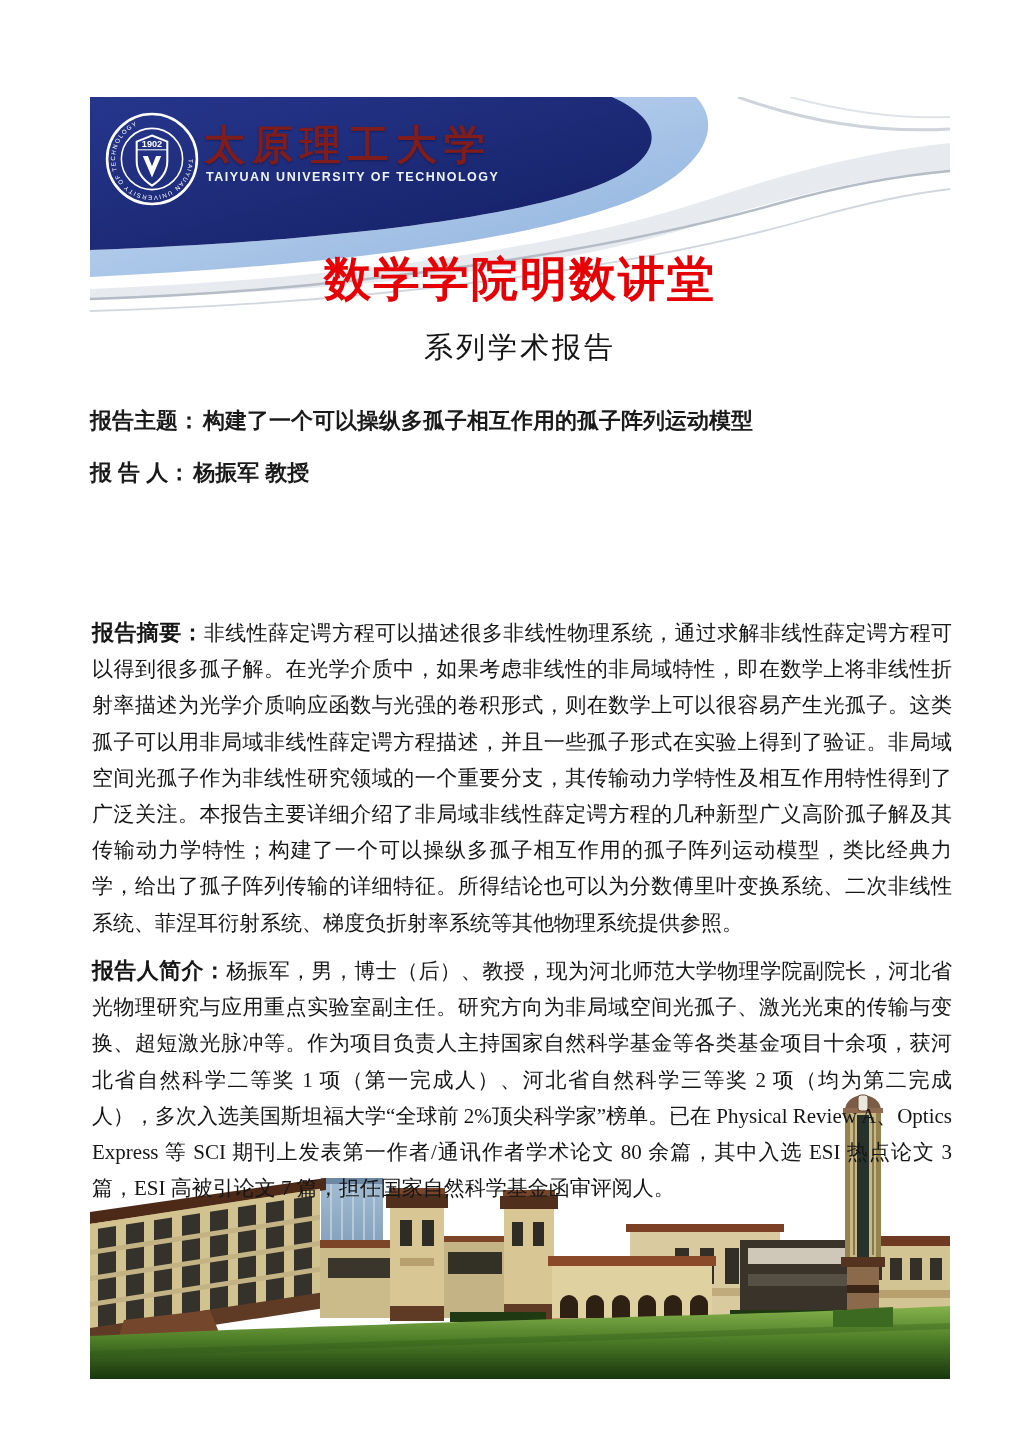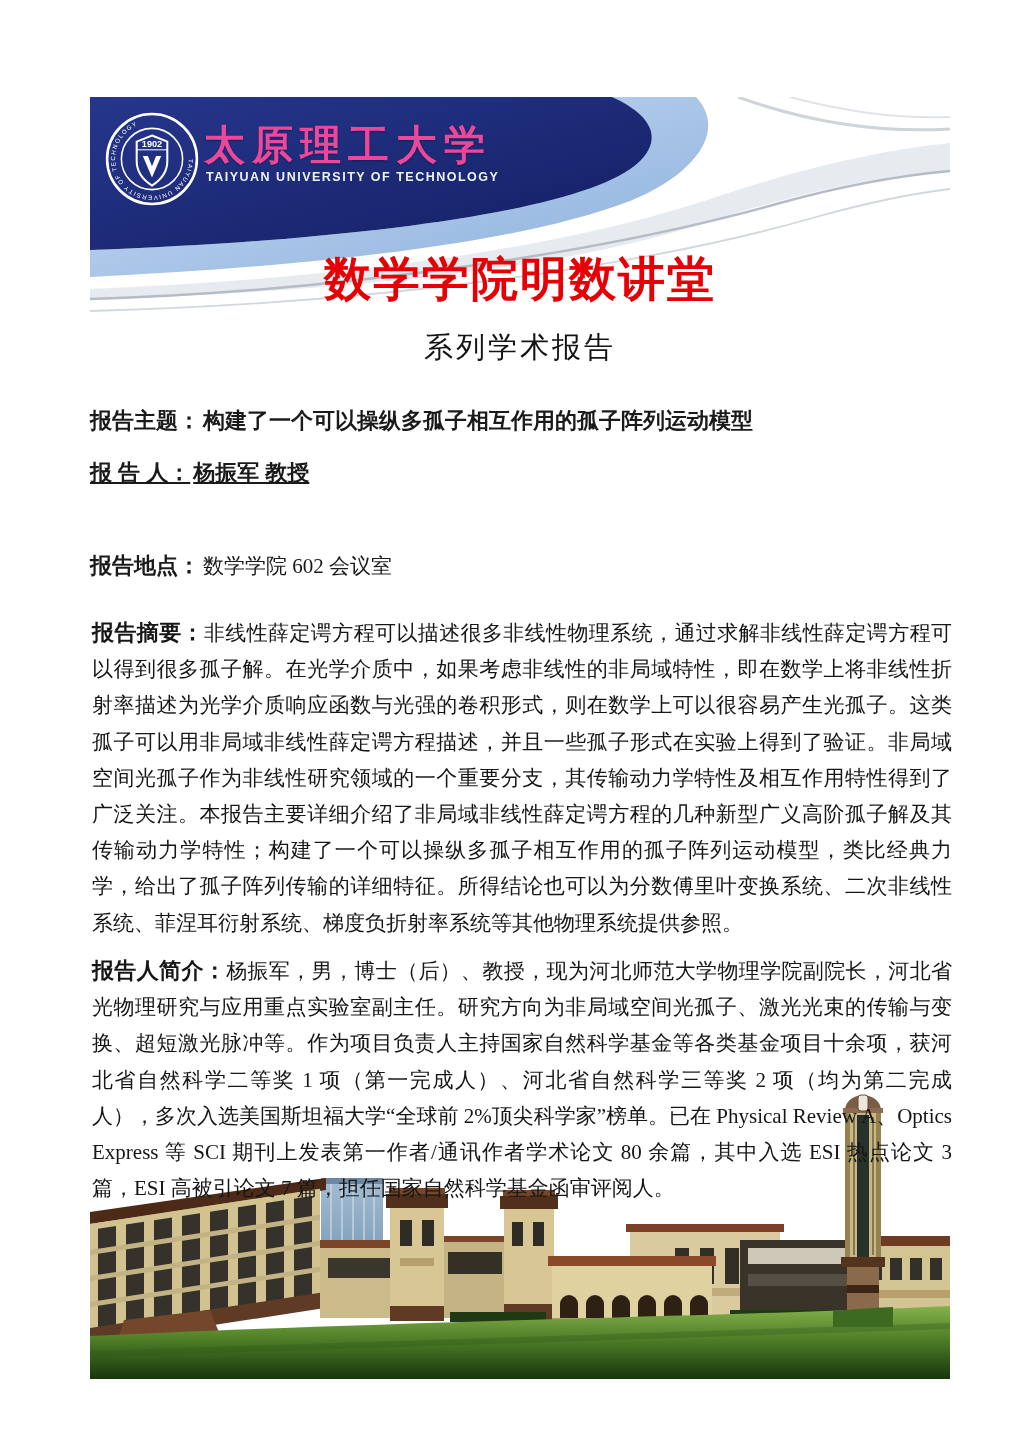--- a/index.html
+++ b/index.html
@@ -3,36 +3,36 @@
 <meta charset="utf-8">
 <style>
   html,body{margin:0;padding:0;background:#ffffff;}
   .page{position:relative;width:1024px;height:1448px;background:#ffffff;overflow:hidden;
         font-family:"Liberation Serif","DejaVu Serif",serif;color:#1a1a1a;}
   .abs{position:absolute;}
   .txt{z-index:3;}
   .hei{font-family:"Liberation Sans","DejaVu Sans",sans-serif;font-weight:700;}
   
   .banner{left:90px;top:97px;width:860px;height:225px;z-index:1;}
-  .uni-zh{left:204px;top:118px;font-size:41px;font-weight:700;color:#ec4899;
+  .uni-zh{left:204px;top:118px;font-size:41px;font-weight:700;color:#7f1d1d;
           letter-spacing:7px;z-index:2;font-family:"Liberation Serif",serif;
           text-shadow:0 1px 2px rgba(0,0,30,.35);}
   .uni-en{left:206px;top:170px;font-size:12.5px;color:#eef3fb;letter-spacing:1.5px;
           z-index:2;font-family:"Liberation Sans",sans-serif;font-weight:600;}
   .logo{left:103px;top:110px;width:98px;height:98px;z-index:2;}
   
   .main-title{left:90px;top:249px;width:860px;text-align:center;font-size:47px;line-height:60px;
               font-weight:600;color:#e60005;letter-spacing:2px;}
   .subtitle{left:90px;top:327px;width:860px;text-align:center;font-size:29px;line-height:40px;
             color:#141414;letter-spacing:3px;}
   
   .row{left:90px;width:860px;font-size:21px;line-height:30px;}
   .row .lbl{font-size:22px;margin-right:3px;}
   .row .val-hei{font-size:22px;}
-  .r1{top:406px;} .r2{top:458px;text-decoration:underline;} .r3{top:503px;} .r4{top:551px;}
+  .r1{top:406px;} .r2{top:458px;} .r3{top:503px;} .r4{top:551px;}
   
   .para{left:92px;width:860px;font-size:21px;line-height:36.2px;text-align:justify;
         text-justify:inter-ideograph;color:#161616;}
   .para .lbl{font-size:22px;}
   .abstract{top:594px;} .bio{top:932px;}
   
   .photo{left:90px;top:1178px;width:860px;height:201px;z-index:1;}
   .tower{left:833px;top:1087px;width:60px;height:240px;z-index:2;}
 </style>
 </head>
@@ -81,23 +81,20 @@
   <div class="abs uni-en">TAIYUAN UNIVERSITY OF TECHNOLOGY</div>
 
   <div class="abs txt main-title">数学学院明数讲堂</div>
   <div class="abs txt subtitle">系列学术报告</div>
 
   <div class="abs txt row r1">
     <span class="lbl hei">报告主题：</span><span class="val-hei hei">构建了一个可以操纵多孤子相互作用的孤子阵列运动模型</span>
   </div>
   <div class="abs txt row r2">
     <span class="lbl hei">报 告 人：</span><span class="val-hei hei">杨振军 教授</span>
-  </div>
-  <div class="abs txt row r4">
-    <span class="lbl hei">报告地点：</span><span>数学学院 602 会议室</span>
   </div>
 
   <p class="abs txt para abstract"><span class="lbl hei">报告摘要：</span><span>非线性薛定谔方程可以描述很多非线性物理系统，通过求解非线性薛定谔方程可以得到很多孤子解。在光学介质中，如果考虑非线性的非局域特性，即在数学上将非线性折射率描述为光学介质响应函数与光强的卷积形式，则在数学上可以很容易产生光孤子。这类孤子可以用非局域非线性薛定谔方程描述，并且一些孤子形式在实验上得到了验证。非局域空间光孤子作为非线性研究领域的一个重要分支，其传输动力学特性及相互作用特性得到了广泛关注。本报告主要详细介绍了非局域非线性薛定谔方程的几种新型广义高阶孤子解及其传输动力学特性；构建了一个可以操纵多孤子相互作用的孤子阵列运动模型，类比经典力学，给出了孤子阵列传输的详细特征。所得结论也可以为分数傅里叶变换系统、二次非线性系统、菲涅耳衍射系统、梯度负折射率系统等其他物理系统提供参照。</span></p>
 
   <p class="abs txt para bio"><span class="lbl hei">报告人简介：</span><span>杨振军，男，博士（后）、教授，现为河北师范大学物理学院副院长，河北省光物理研究与应用重点实验室副主任。研究方向为非局域空间光孤子、激光光束的传输与变换、超短激光脉冲等。作为项目负责人主持国家自然科学基金等各类基金项目十余项，获河北省自然科学二等奖 1 项（第一完成人）、河北省自然科学三等奖 2 项（均为第二完成人），多次入选美国斯坦福大学“全球前 2%顶尖科学家”榜单。已在 Physical Review A、Optics Express 等 SCI 期刊上发表第一作者/通讯作者学术论文 80 余篇，其中入选 ESI 热点论文 3 篇，ESI 高被引论文 7 篇，担任国家自然科学基金函审评阅人。</span></p>
 
   <svg class="abs photo" viewBox="0 0 860 201" preserveAspectRatio="none">
     <defs>
       <linearGradient id="lawn" x1="0" y1="0" x2="0" y2="1">
         <stop offset="0" stop-color="#86b14c"></stop>

